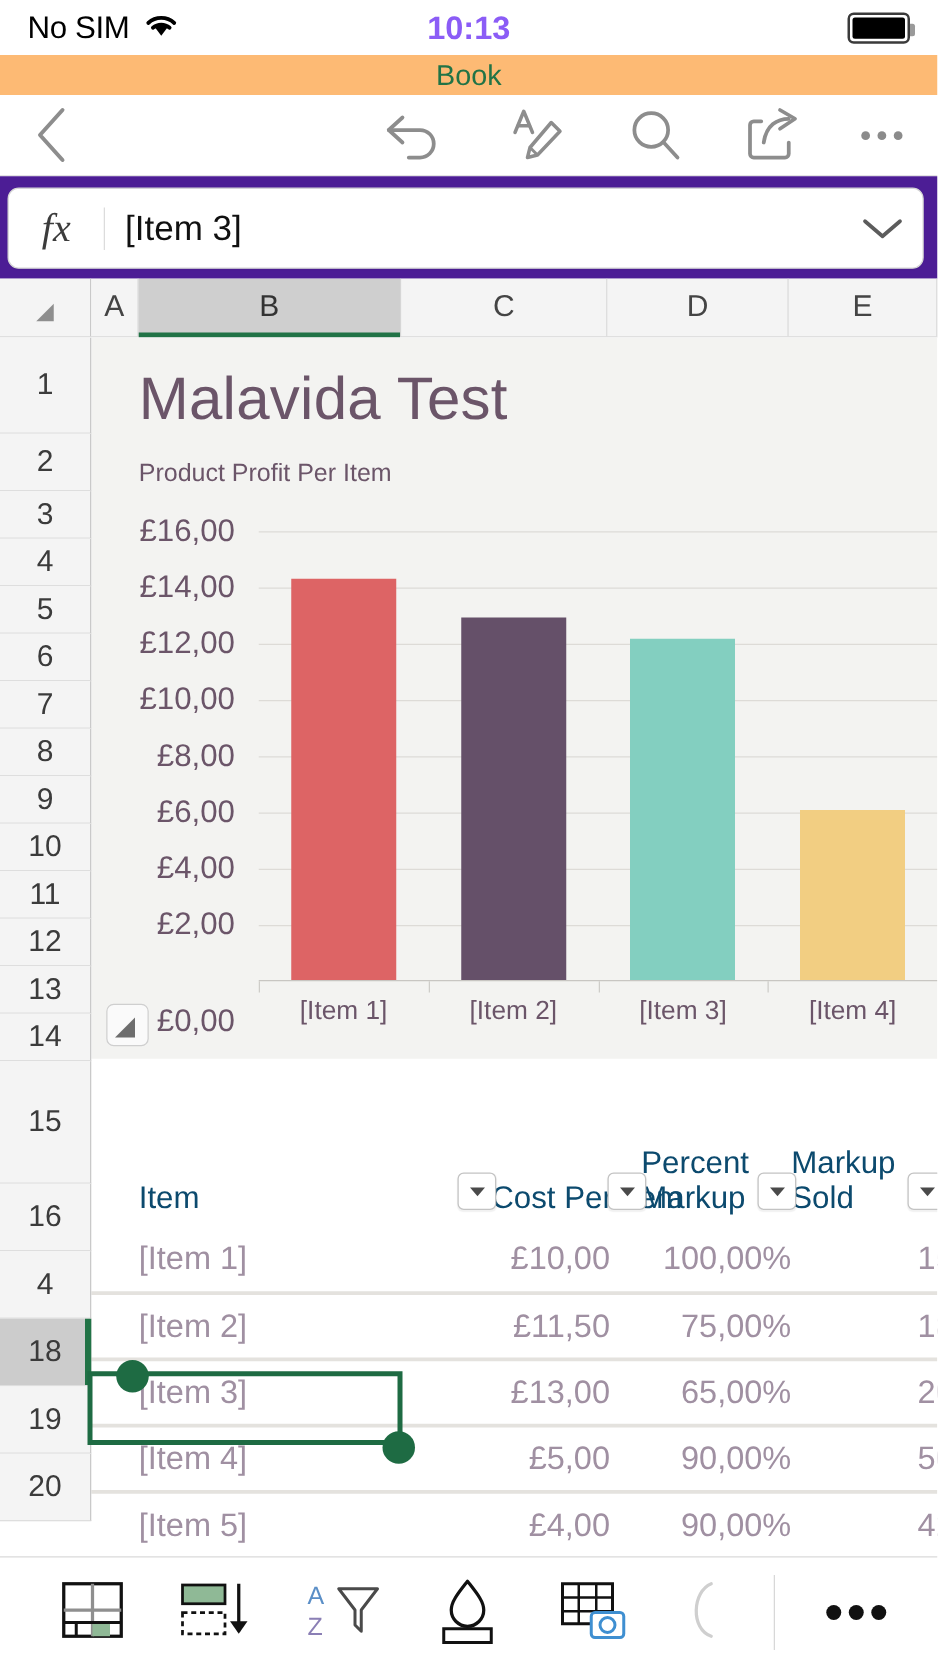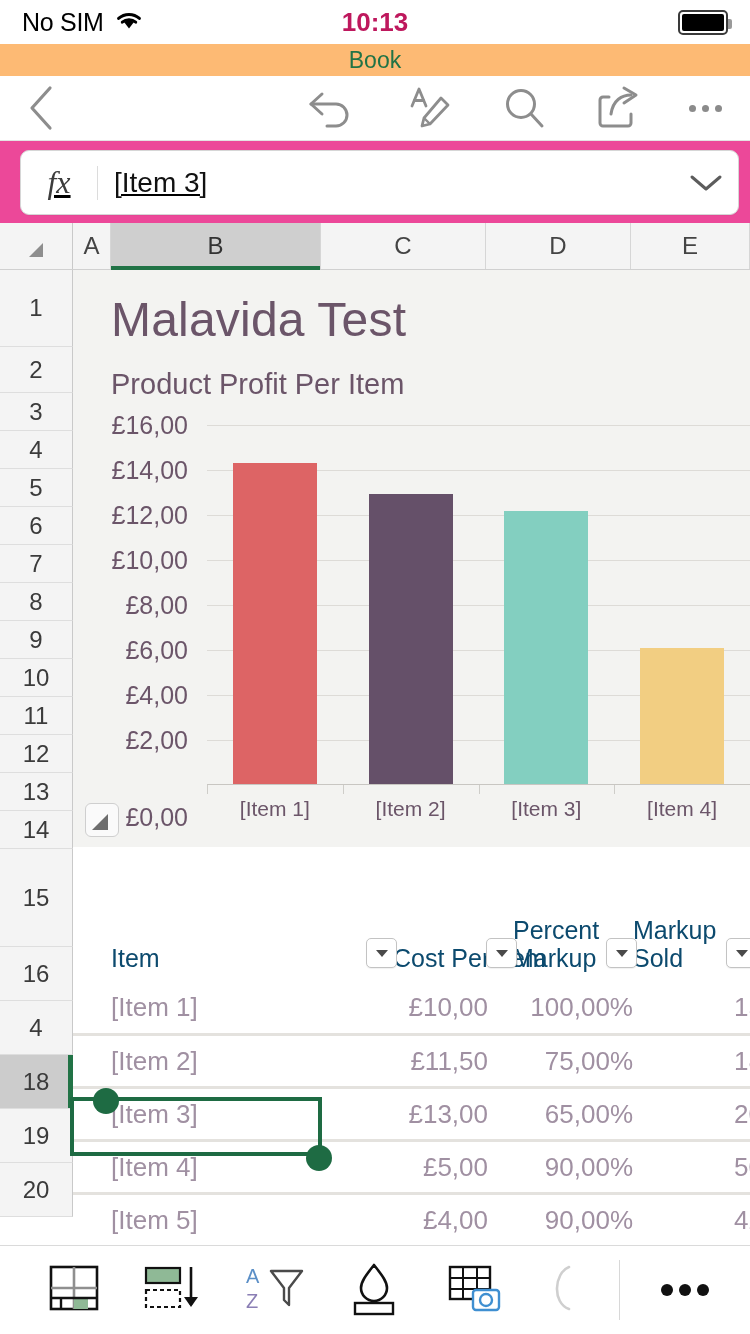--- a/index.html
+++ b/index.html
@@ -17,21 +17,21 @@
     display:flex; align-items:center;
     position:relative;
     background:#ffffff;
     padding:0 22px;
   }
   .sb-left { display:flex; align-items:center; gap:10px; }
   .sb-carrier { font-size:25px; color:#000; letter-spacing:-0.3px; }
   .sb-time {
     position:absolute; left:0; right:0; top:0; height:44px;
     display:flex; align-items:center; justify-content:center;
-    font-size:26px; font-weight:bold; color:#be185d;
+    font-size:26px; font-weight:bold; color:#8b5cf6;
     pointer-events:none;
   }
   .sb-right { margin-left:auto; display:flex; align-items:center; }
   .battery {
     width:50px; height:25px;
     border:2px solid #3a3a3a; border-radius:5px;
     position:relative; padding:2px;
   }
   .battery::after {
     content:""; position:absolute; right:-6px; top:7px;
@@ -51,21 +51,21 @@
     background:#fff; border-bottom:1px solid #e3e3e3;
     padding:0 24px;
   }
   .tb-back { width:50px; display:flex; align-items:center; }
   .tb-actions { margin-left:auto; display:flex; align-items:center; gap:48px; padding-right:4px;}
   .icn { display:block; }
   .dots3 { display:flex; gap:6px; align-items:center; }
   .dots3 span { width:7px;height:7px;border-radius:50%;background:#8b8b8b; display:block;}
 
   
-  .fxwrap { padding:9px 11px 8px 20px; background:#ec4899;text-decoration:underline; }
+  .fxwrap { padding:9px 11px 8px 6px; background:#4c1d95; }
   .fxbar {
     height:65px; border:1px solid #d6d6d6; border-radius:9px;
     display:flex; align-items:center; background:#fff;
     box-shadow:0 1px 1px rgba(0,0,0,0.03);
   }
   .fx-icon {
     width:76px; display:flex; align-items:center; justify-content:center;
     font-family:"Liberation Serif", serif; font-style:italic;
     font-size:32px; color:#3c3c3c;
   }
@@ -123,21 +123,21 @@
     position:absolute; left:0; top:0;
     width:677px; height:577px;
     background:#f3f3f1;
   }
   .chart-title {
     position:absolute; left:38px; top:22px;
     font-size:48px; color:#6b5569; letter-spacing:0.2px;
   }
   .chart-sub {
     position:absolute; left:38px; top:98px;
-    font-size:29px; color:#6b5569;
+    font-size:20px; color:#6b5569;
   }
   .plot { position:absolute; left:0; top:155px; width:677px; height:400px; }
   .ylabels { position:absolute; left:0; top:0; width:125px; height:360px; }
   .ylabel {
     position:absolute; right:10px; font-size:25px; color:#6b5569;
     transform:translateY(-50%); white-space:nowrap;
   }
   .plotarea { position:absolute; left:134px; top:0; right:0; height:360px; }
   .gridline { position:absolute; left:0; right:0; height:1px; background:#dddbd7; }
   .axisline { position:absolute; left:0; right:0; bottom:0; height:1px; background:#c8c6c2; }

